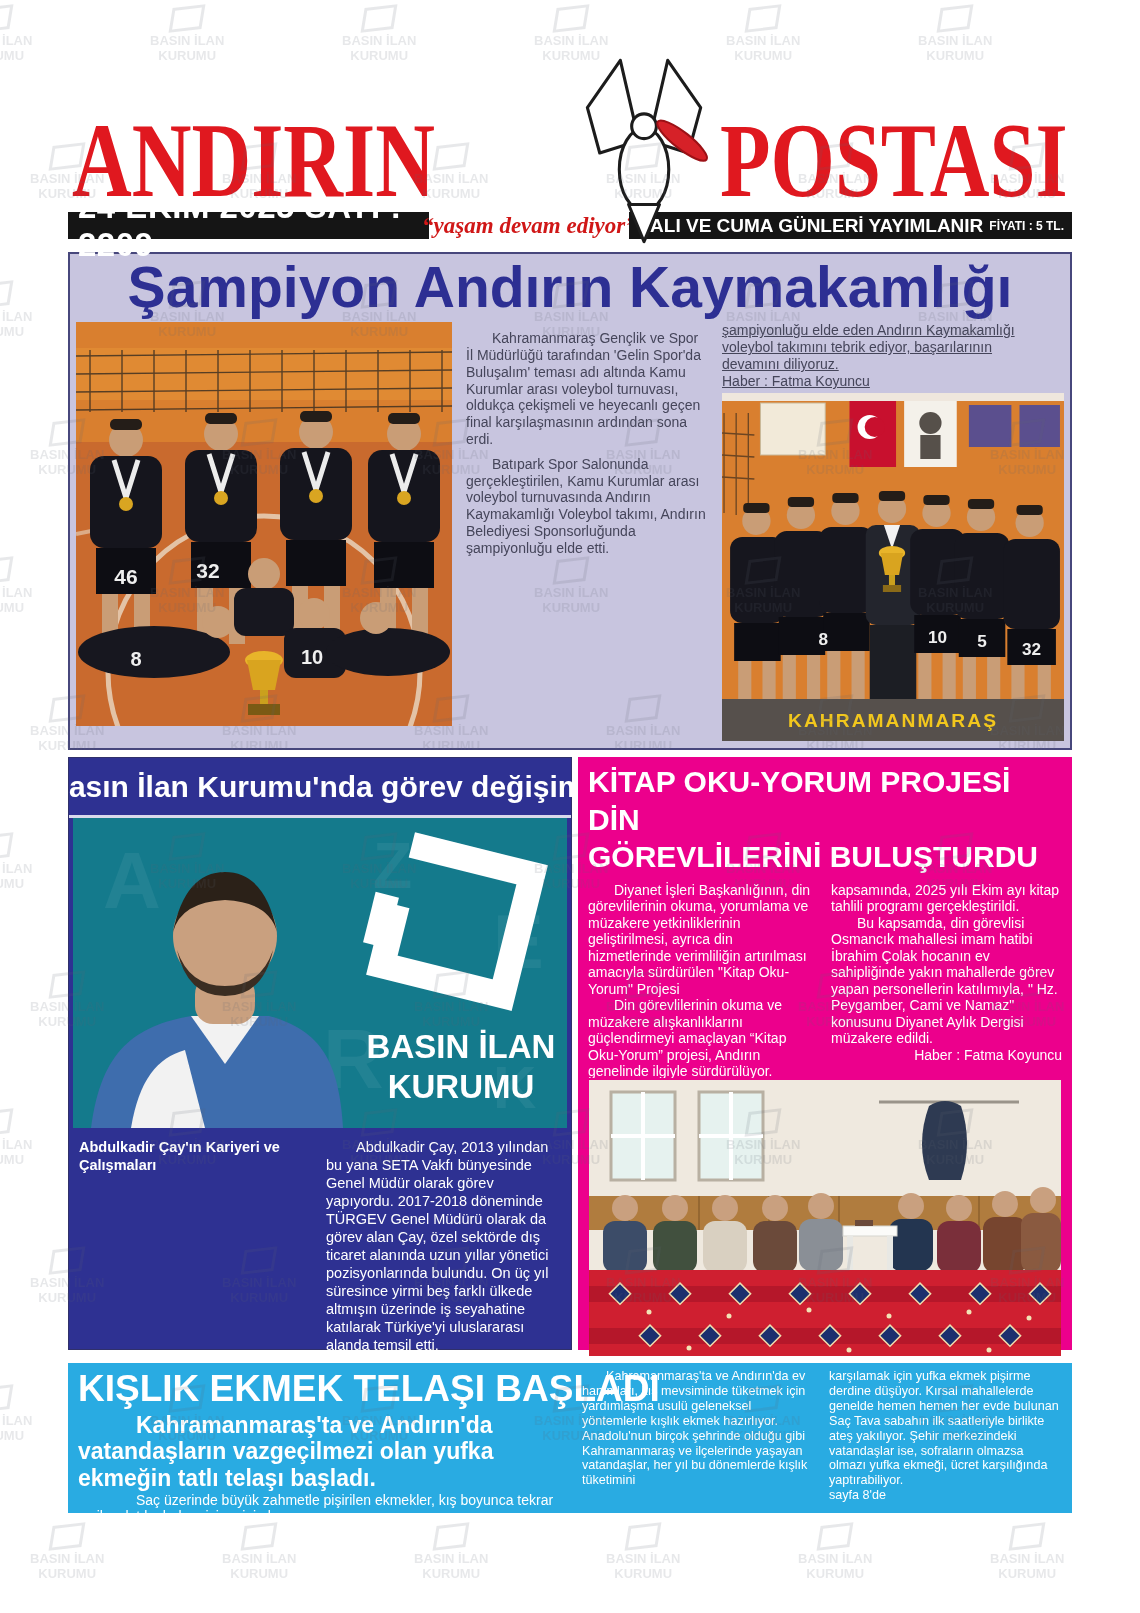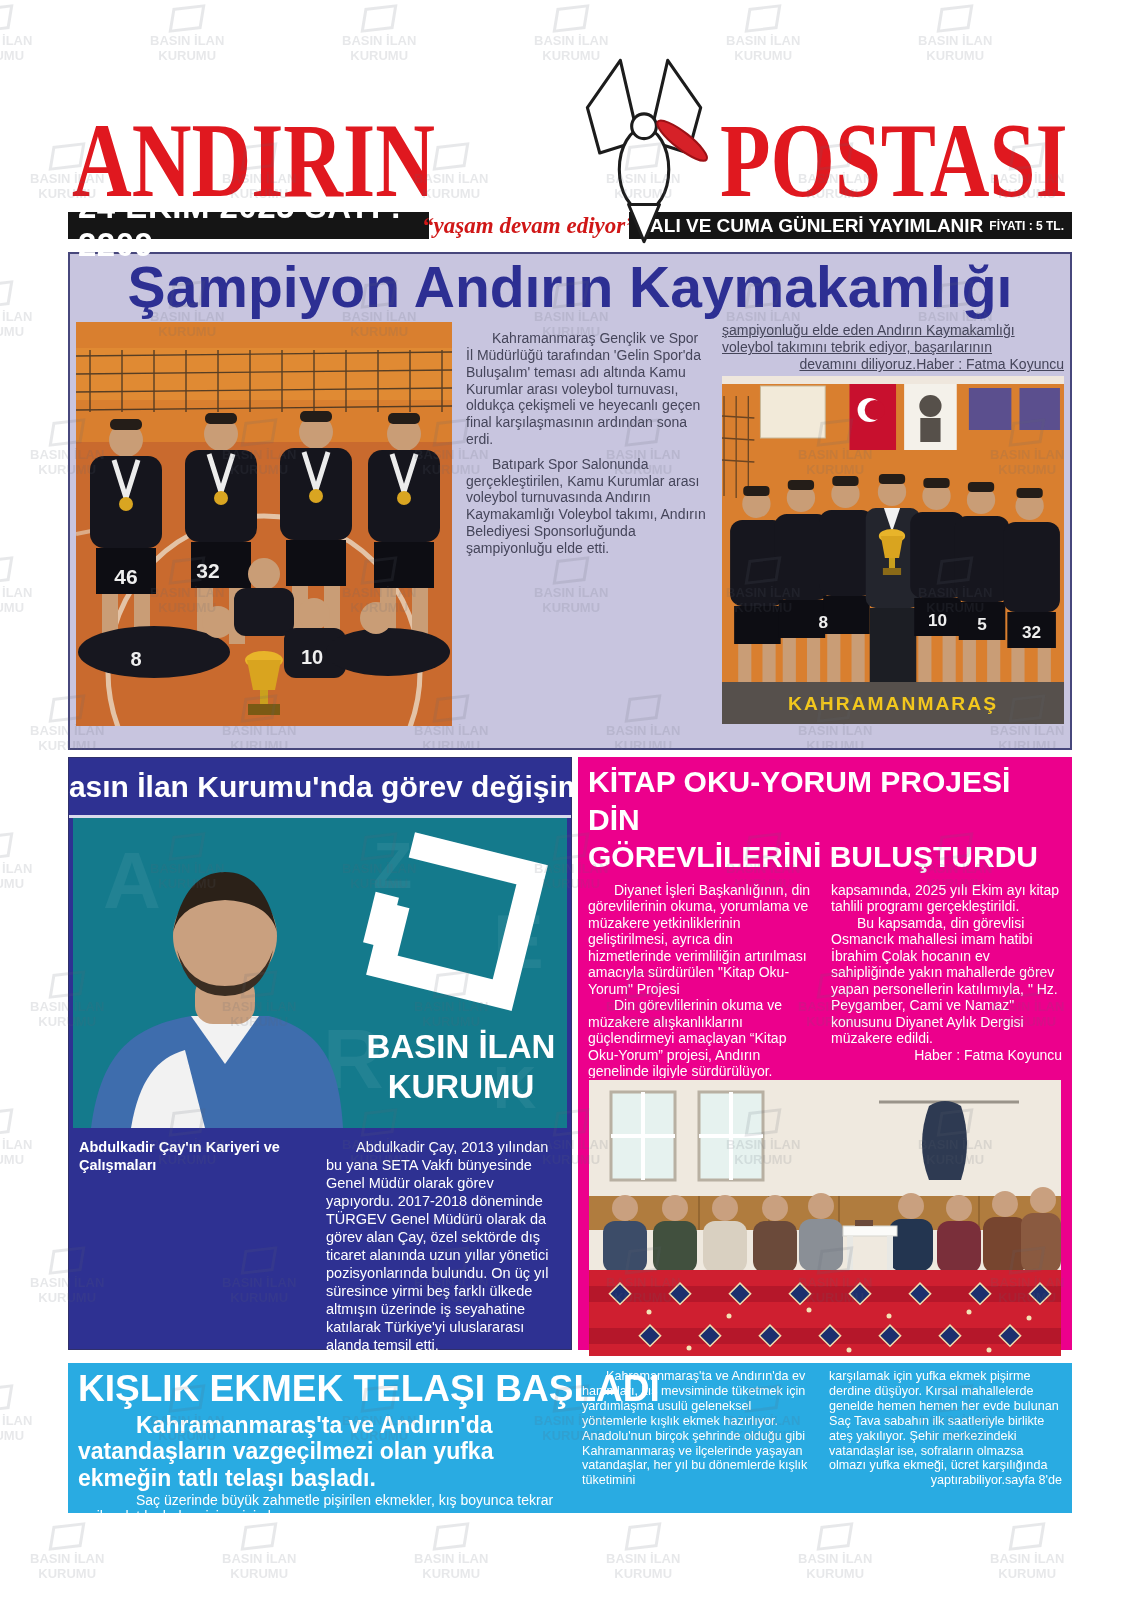--- a/index.html
+++ b/index.html
@@ -30,21 +30,21 @@
   
   .lead-box{position:absolute;left:68px;top:252px;width:1004px;height:498px;background:#c8c5df;
       border:2px solid #47477c;box-sizing:border-box;padding:2px 6px;}
   .lead-headline{margin:2px 0 6px;text-align:center;color:#2d2f93;font-size:57px;font-weight:bold;line-height:1.02;}
   .lead-cols{display:flex;gap:6px;}
   .photo1{width:376px;height:404px;flex:none;}
   .lead-mid{width:258px;flex:none;font-size:14px;line-height:16.8px;color:#45455a;}
   .lead-mid p{margin:8px;text-indent:26px;}
   .lead-right{flex:1;font-size:14px;line-height:17px;color:#45455a;min-width:0;text-decoration:underline;}
   .lead-right .photo2{width:100%;height:348px;margin-top:3px;display:block;}
-  .line-flex{display:flex;justify-content:flex-end;}
+  .line-flex{display:flex;justify-content:flex-start;flex-direction:column;}
   .weblink{color:#2323cf;text-decoration:underline;cursor:pointer;}
   
   .bik-box{position:absolute;left:68px;top:757px;width:504px;height:593px;background:#2e3192;
       border:1px solid #30306a;box-sizing:border-box;}
   .bik-headline{margin:0;height:57px;display:flex;align-items:center;justify-content:center;
       color:#fff;font-size:30px;font-weight:bold;border-bottom:3px solid #d9d9ec;white-space:nowrap;}
   .photo-bik{width:494px;height:310px;display:block;margin:0 auto;}
   .bik-cols{display:flex;gap:12px;padding:10px 10px 0;color:#fff;font-size:14.5px;line-height:18px;}
   .bik-cols>div{flex:1;min-width:0;}
   .bik-cols p{margin:0;text-indent:30px;}

